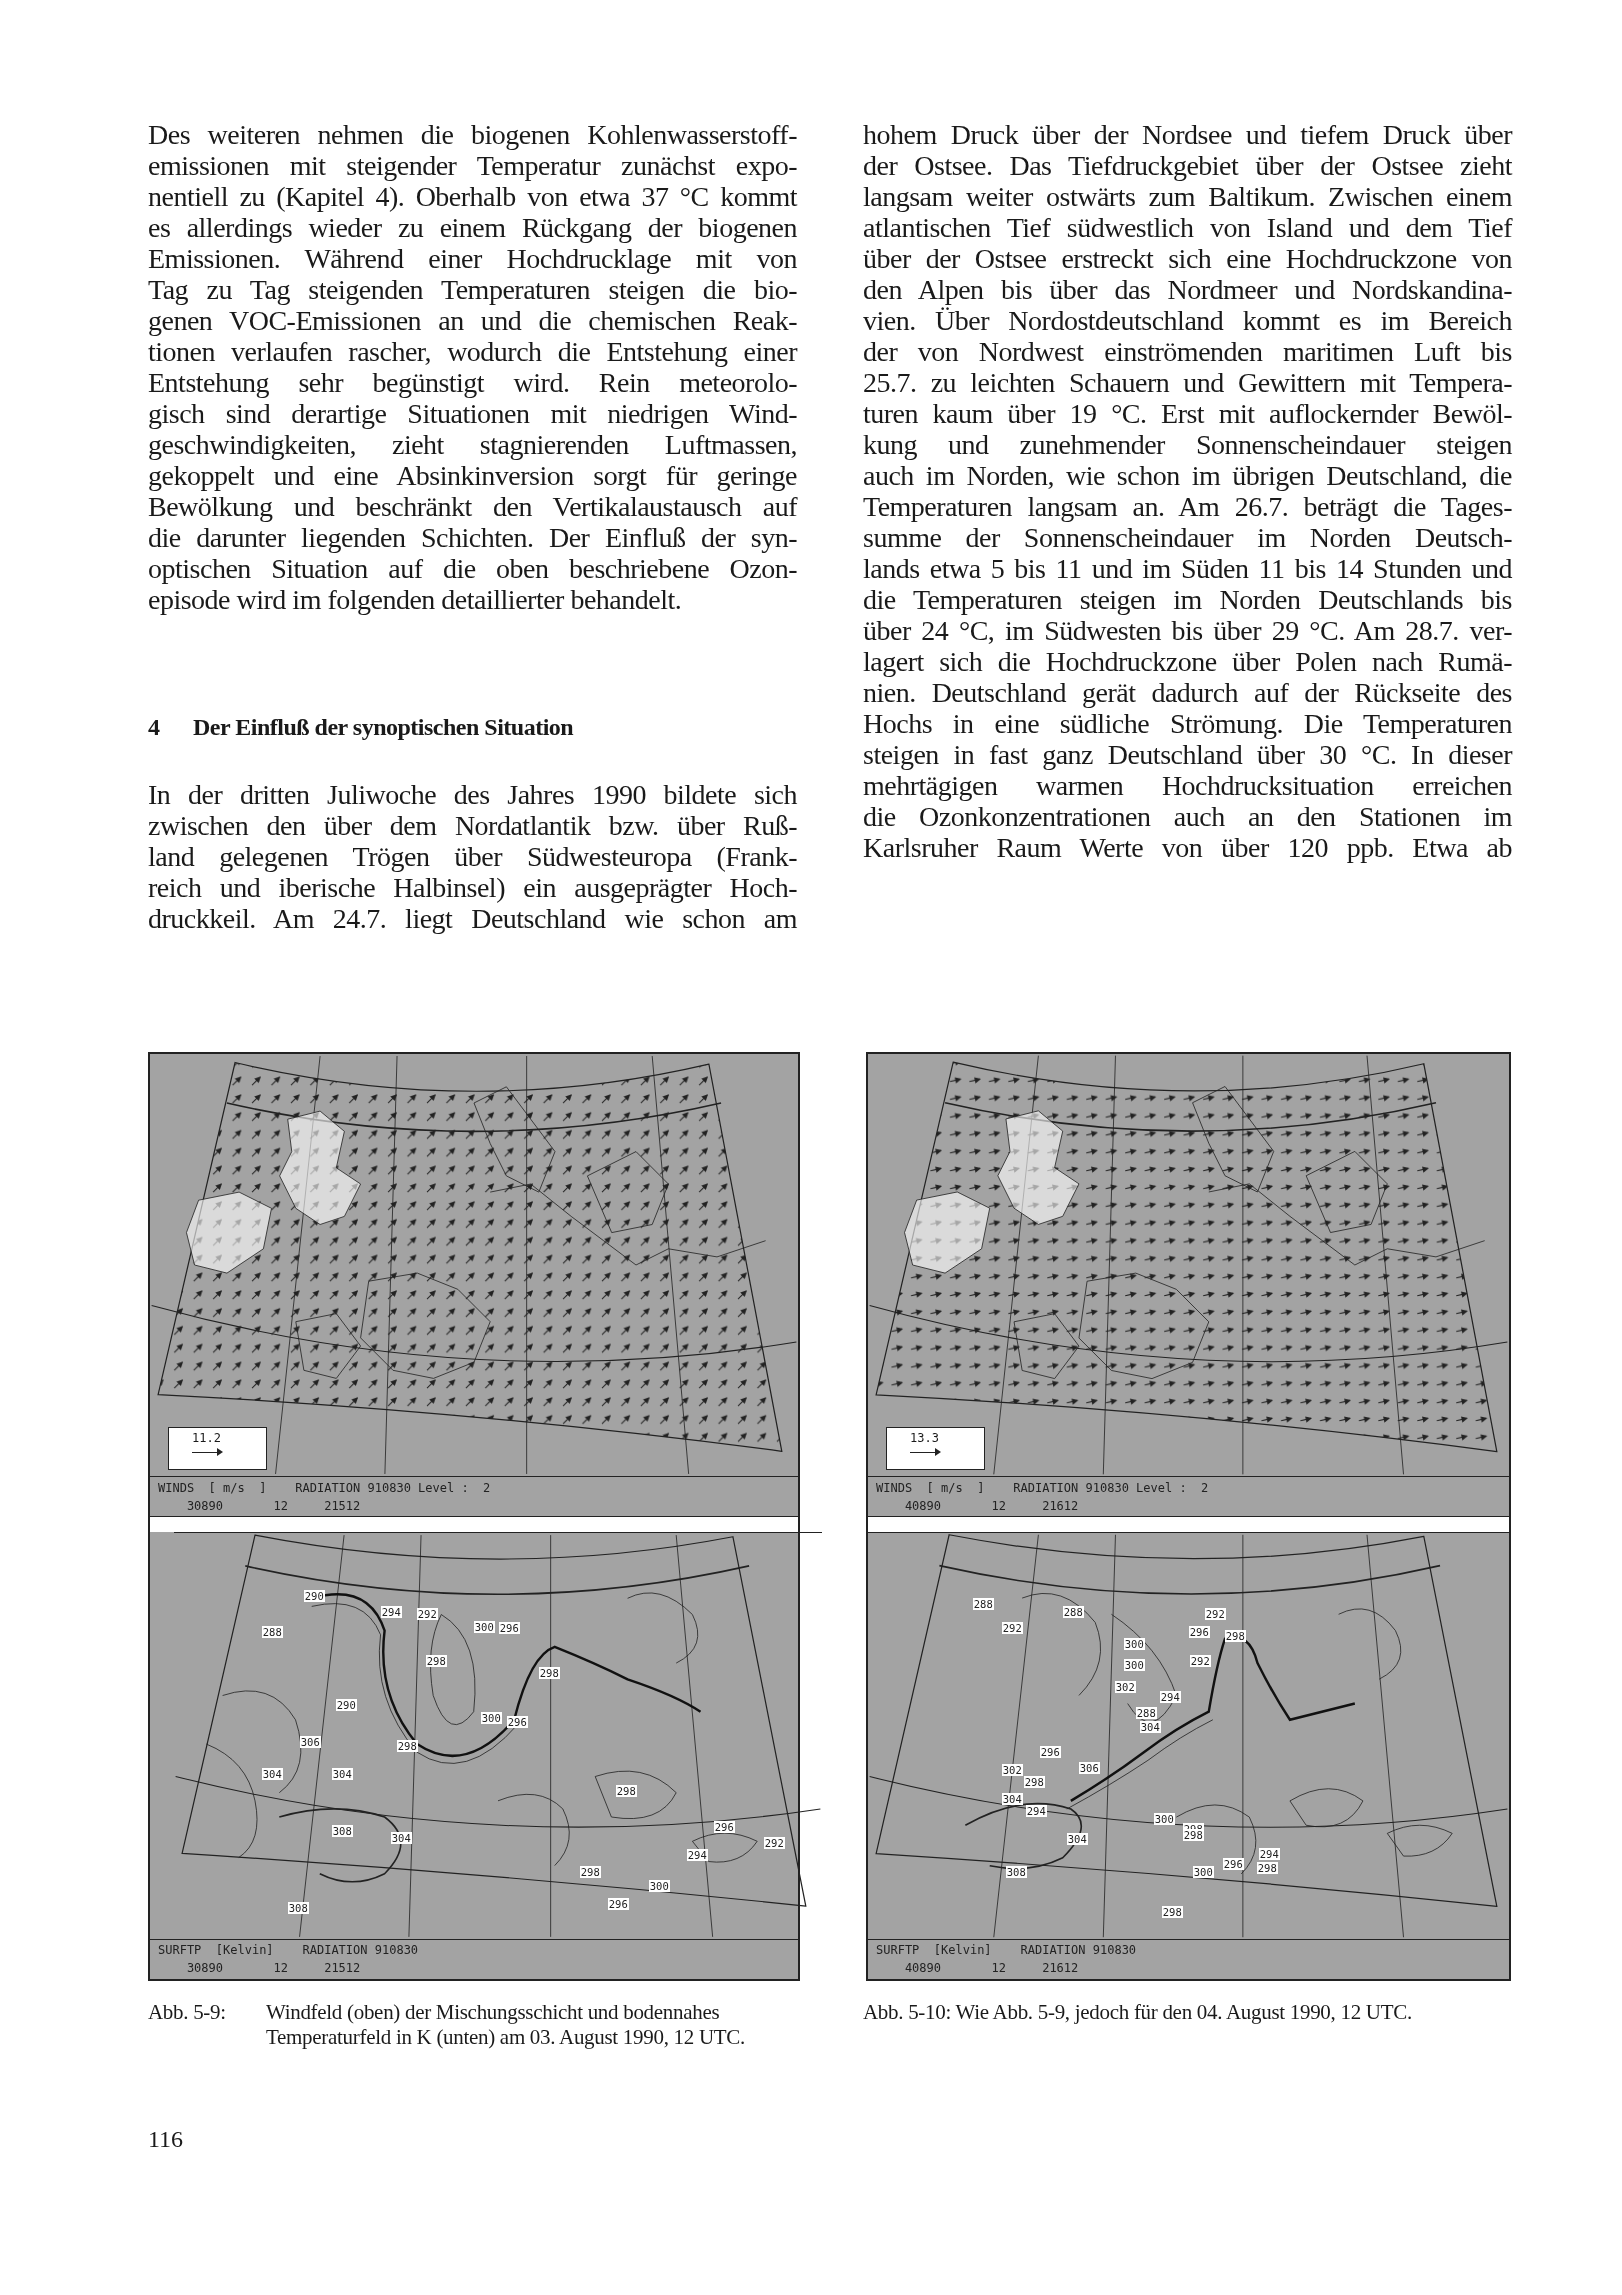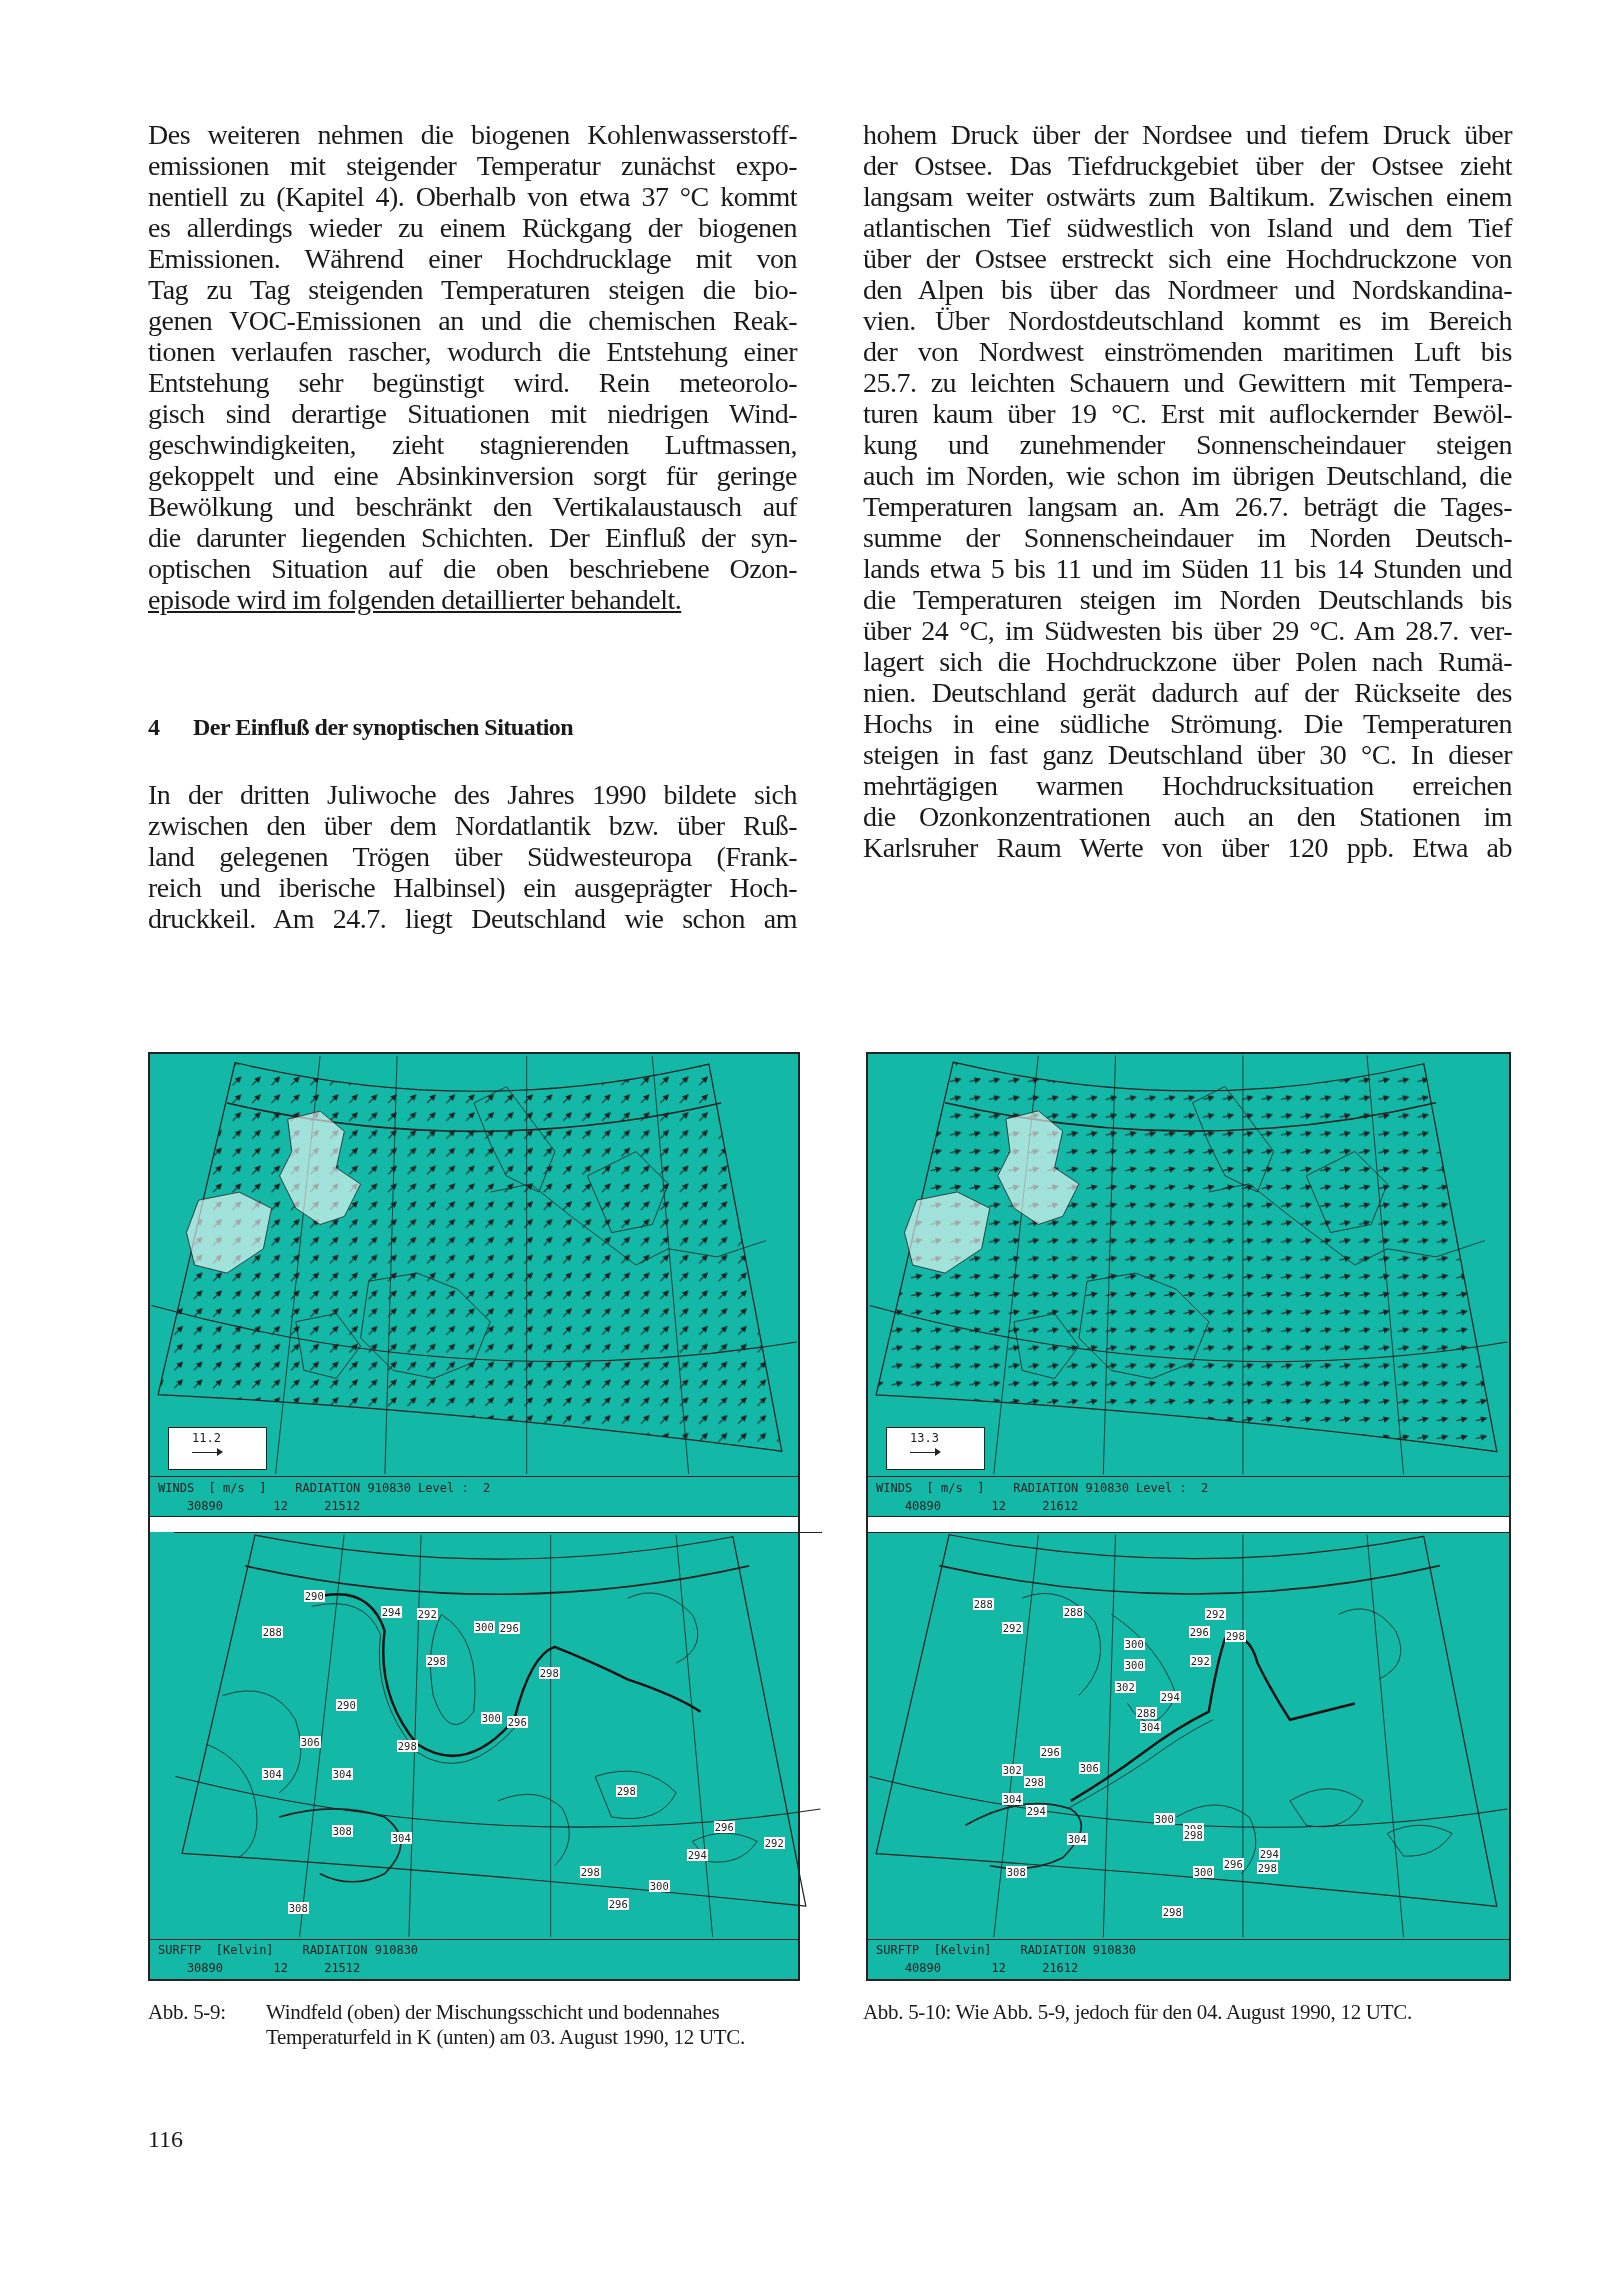--- a/index.html
+++ b/index.html
@@ -1,31 +1,31 @@
 <!DOCTYPE html>
 <html style="font-size:13px"><head>
 <meta charset="utf-8">
 <style>
   html, body { margin:0; padding:0; background:#ffffff; }
   body { width:1623px; height:2295px; position:relative; overflow:hidden;
          font-family:"Liberation Serif","DejaVu Serif",serif; color:#1a1a1a; }
   .col { position:absolute; top:119px; width:649px; font-size:28px; line-height:31px;
          text-align:justify; text-align-last:justify; letter-spacing:-0.5px; }
   .col .line { display:block; text-align:justify; text-align-last:justify; white-space:nowrap; }
-  .col .line.last { text-align-last:left;text-decoration:underline; }
+  .col .line.last { text-align-last:left; }
   #col-left { left:148px; }
   #col-right { left:863px; }
   .heading { position:absolute; left:148px; top:714px; font-size:24px; font-weight:bold;
              letter-spacing:-0.5px; white-space:nowrap; }
   .heading .num { display:inline-block; width:45px; }
   #col-left-2 { position:absolute; left:148px; top:779px; width:649px; font-size:28px;
                 line-height:31px; letter-spacing:-0.5px; }
   #col-left-2 .line { display:block; text-align:justify; text-align-last:justify; white-space:nowrap; }
 
-  .figure { position:absolute; top:1052px; border:2.4px solid #222; background:#14b8a6; }
+  .figure { position:absolute; top:1052px; border:2.4px solid #222; background:#a3a3a3; }
   .fig-left { left:148px; width:648px; }
   .fig-right { left:866px; width:641px; }
   .panel { position:relative; width:100%; }
   .map { display:block; width:100%; }
   .legend-strip { border-top:1.6px solid #222; border-bottom:1.6px solid #222;
                   font-family:"DejaVu Sans Mono","Liberation Mono",monospace;
                   font-size:12px; line-height:18px; padding:1.6px 8px; color:#222; white-space:pre; }
   .gap { height:14.6px; background:#fff; }
   .scale-box { position:absolute; left:18px; bottom:6.5px; width:97px; height:41px;
                border:1.6px solid #222; background:#fff;

